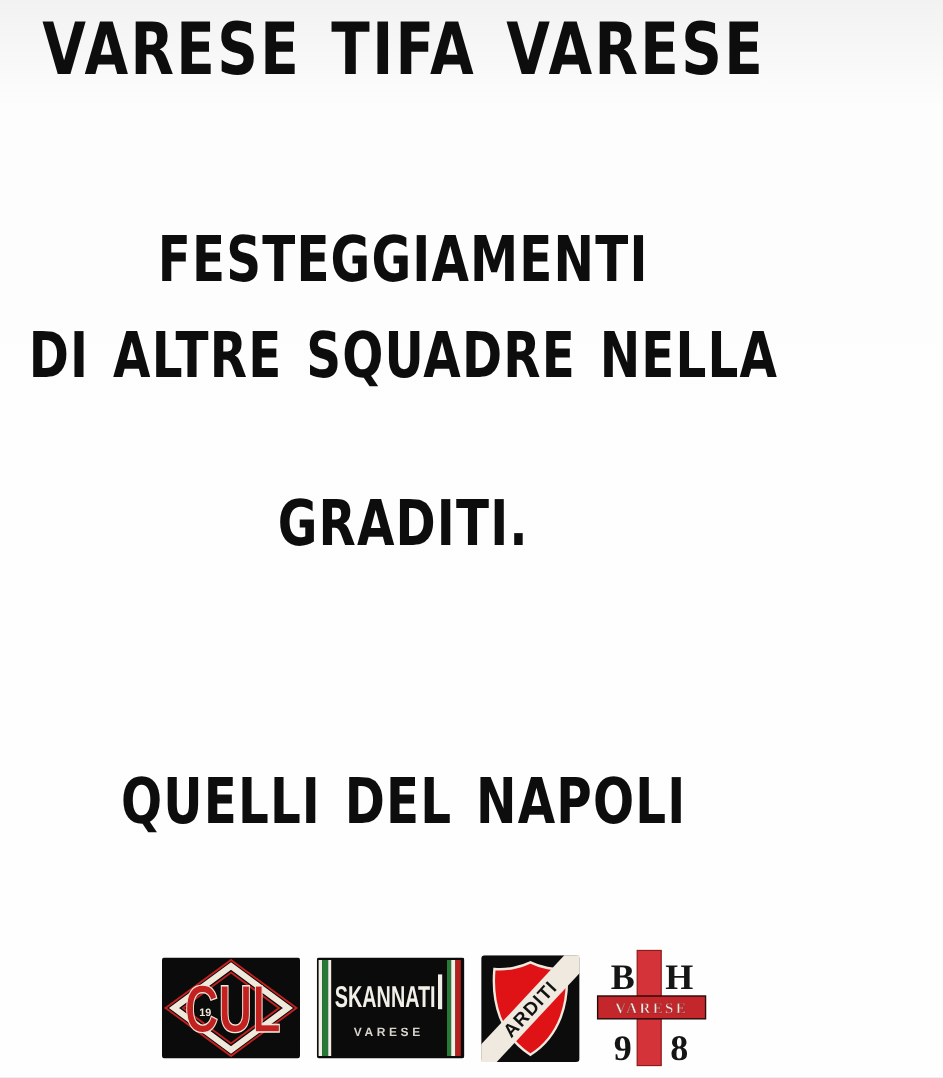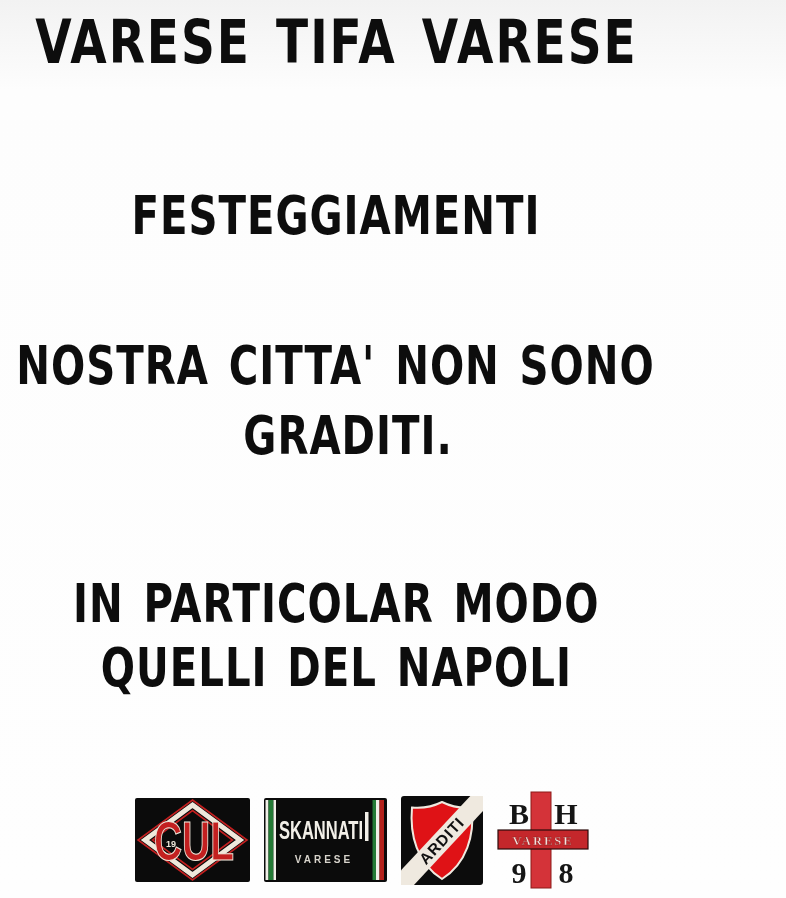--- a/index.html
+++ b/index.html
@@ -9,21 +9,21 @@
     font-family:"DejaVu Sans","Liberation Sans",sans-serif;
     padding-left:24px;
   }
   .content{position:absolute;left:0;top:0;width:672px;height:898px;}
   .line{position:absolute;width:100%;text-align:center;color:#0d0d0d;}
   .line>span{display:inline-block;line-height:1;transform-origin:center top;white-space:nowrap;}
   .title{top:12px;}
   .title>span{font-size:48px;font-weight:700;letter-spacing:2px;word-spacing:7px;transform:scale(0.98,1.25);}
   .body{font-weight:700;}
   .body>span{font-size:42px;letter-spacing:1px;word-spacing:5px;transform:scale(0.96,1.25);}
-  .t-fest{top:190px;text-decoration:underline;} .t-b1{top:270px;} .t-b2{top:340px;} .t-b3{top:410px;margin-left:12px;}
+  .t-fest{top:190px;text-decoration:underline;} .t-b1{top:270px;} .t-b2{top:340px;} .t-b3{top:410px;}
   .t-e1{top:578px;} .t-e2{top:642px;}
   .badges{
     position:absolute;left:0;top:788px;width:672px;height:104px;
     display:flex;justify-content:center;align-items:center;gap:14px;margin-left:26px;
   }
   .badge{flex:0 0 auto;display:block;}
   svg text{font-family:"Liberation Sans",sans-serif;}
   svg .serif{font-family:"Liberation Serif",serif;}
 </style>
 </head>
@@ -32,30 +32,27 @@
 <div class="canvas">
   <div class="content">
 
     <div class="line title">
       <span>VARESE TIFA VARESE</span>
     </div>
 
     <div class="line body t-fest">
       <span>FESTEGGIAMENTI</span>
     </div>
-    <div class="line body t-b2">
-      <span>NOSTRA CITTA' NON SONO</span>
+    <div class="line body t-b1">
+      <span>DI ALTRE SQUADRE NELLA</span>
     </div>
     <div class="line body t-b3">
       <span>GRADITI.</span>
     </div>
 
-    <div class="line body t-e1">
-      <span>IN PARTICOLAR MODO</span>
-    </div>
     <div class="line body t-e2">
       <span>QUELLI DEL NAPOLI</span>
     </div>
 
     <div class="badges">
 
       <svg class="badge" width="115" height="84" viewBox="0 0 115 84">
         <rect x="0" y="0" width="115" height="84" rx="2" fill="#0b0b0b"></rect>
         <polygon points="57.5,2 112,42 57.5,82 3,42" fill="none" stroke="#c32020" stroke-width="1.6"></polygon>
         <polygon points="57.5,7 105,42 57.5,77 10,42" fill="none" stroke="#efe8db" stroke-width="5"></polygon>

